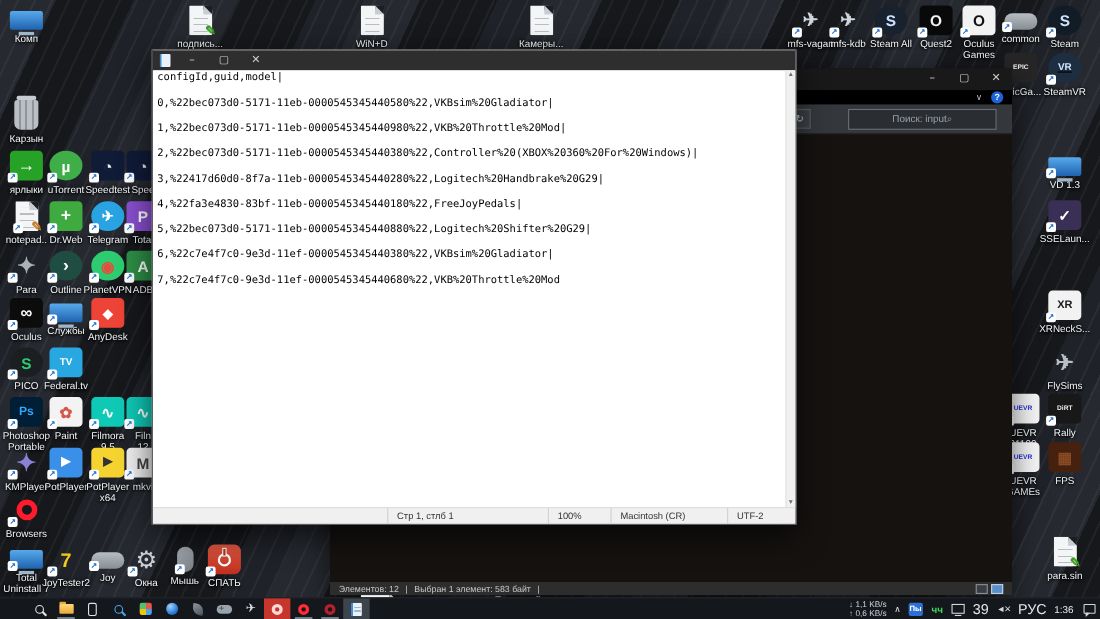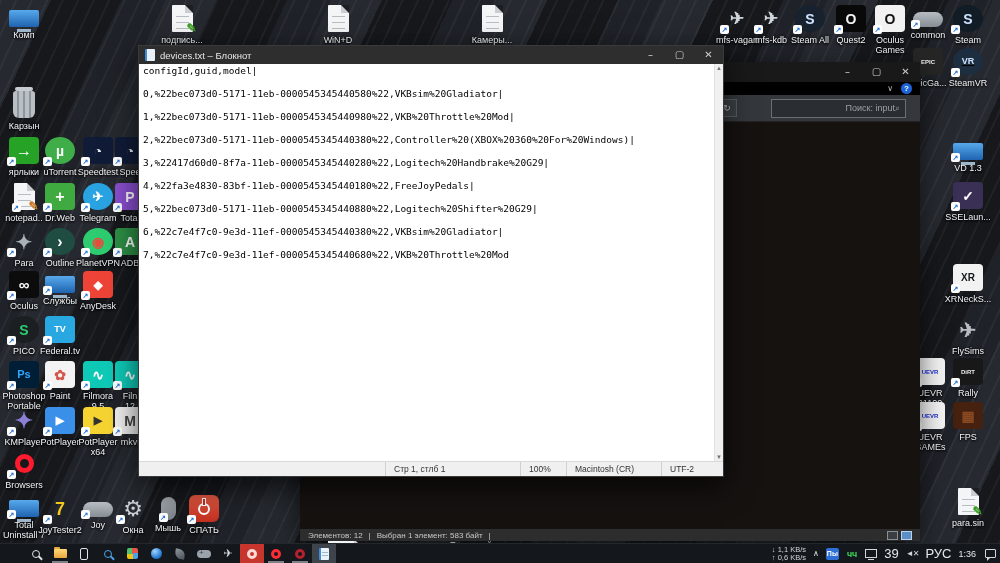--- a/index.html
+++ b/index.html
@@ -50,21 +50,21 @@
   
   .explorer { position:absolute; left:300px; top:62px; width:620px; height:479px; z-index:10;
     box-shadow:0 8px 24px rgba(0,0,0,.6); background:#161310; }
   .ex-title { height:20px; background:#191919; display:flex; justify-content:flex-end; align-items:center; }
   .ex-ribbon { height:13px; background:#000; display:flex; justify-content:flex-end; align-items:center; gap:8px; padding-right:8px; }
   .ex-ribbon .chev { color:#bbb; font-size:8px; }
   .ex-help { width:11px; height:11px; border-radius:50%; background:#1c62d8; color:#fff; font-size:8px; line-height:11px; text-align:center; font-weight:bold; }
   .ex-toolbar { height:27px; background:#34383c; display:flex; align-items:center; justify-content:flex-end; gap:4px; padding-right:14px; border-bottom:1px solid #222; }
   .ex-tool-btn { width:20px; height:18px; border:1px solid #5a5f64; color:#c8cdd2; font-size:9px; line-height:16px; text-align:center; background:#3c4044; }
   .ex-search { width:135px; height:19px; border:1px solid #6b6f73; background:#2a2e32; color:#9aa0a6;
-    font-size:9px; display:flex; align-items:center; justify-content:flex-end; padding:0 5px; }
+    font-size:9px; display:flex; align-items:center; justify-content:center; padding:0 5px; }
   .ex-content { position:absolute; top:61px; bottom:12px; left:0; right:0; background:#151210; }
   .ex-details { position:absolute; left:28px; top:416px; display:flex; gap:14px; }
   .ex-file-icon { width:36px; height:46px; background:#f2f3f4; position:relative; border-radius:1px;
     background-image:repeating-linear-gradient(#f2f3f4 0 6px, #b6bac0 6px 7px); background-size:24px 30px; background-repeat:no-repeat; background-position:6px 10px; }
   .ex-file-icon::before { content:""; position:absolute; top:0; right:0; border:5px solid; border-color:#151210 #151210 #c6cacf #c6cacf; }
   .ex-meta { font-size:8.5px; color:#b7bcc1; line-height:12px; }
   .ex-meta table { border-collapse:collapse; }
   .ex-meta td { padding:0 0 1px 0; vertical-align:top; }
   .ex-meta .lbl { text-align:right; padding-right:6px; color:#a9aeb3; }
   .ex-status { position:absolute; bottom:0; left:0; right:0; height:12px; background:#2d2d2d; color:#c7c7c7;
@@ -82,21 +82,21 @@
   .np-menu { height:14px; background:#f2f2f2; display:flex; align-items:center; gap:13px; padding-left:6px;
     font-size:9px; color:#1a1a1a; flex:0 0 auto; border-bottom:1px solid #e0e0e0; }
   .np-body { position:relative; flex:1; background:#fff; overflow:hidden; }
   .np-text { position:absolute; left:4px; top:1px; font-family:"DejaVu Sans Mono", monospace;
     font-size:9.5px; line-height:11.5px; color:#000; white-space:pre; }
   .np-vsb { position:absolute; top:0; right:0; bottom:0; width:9px; background:#f0f0f0; border-left:1px solid #e2e2e2;
     display:flex; flex-direction:column; justify-content:space-between; align-items:center; }
   .np-vsb .arr { font-size:6px; color:#707070; line-height:8px; }
   .np-status { height:15px; background:#f0f0f0; border-top:1px solid #d9d9d9; display:flex; align-items:center;
     font-size:8.5px; color:#333; flex:0 0 auto; }
-  .np-status .cell { border-left:1px solid #d0d0d0; height:100%; display:flex; align-items:center; padding:0 8px; }
+  .np-status .cell { border-left:1px solid #d0d0d0; height:100%; display:flex; align-items:center; padding:0 8px;margin-left:11px; }
   .np-status .sp { flex:1; }
 
   
   .taskbar { position:absolute; left:0; bottom:0; width:1000px; height:20px; background:#14171b; z-index:50;
     display:flex; align-items:stretch; border-top:1px solid #23272c; }
   .tb-left { display:flex; align-items:stretch; }
   .tb-btn { width:24px; display:flex; align-items:center; justify-content:center; position:relative; }
   .tb-btn.running::after { content:""; position:absolute; bottom:0; left:4px; right:4px; height:2px; background:#7a828a; }
   .tb-btn.focused { background:#3e444b; }
   .tb-btn.active-red { background:#c7362c; }
@@ -582,21 +582,20 @@
     <div class="views">
       <span class="ex-view"></span>
       <span class="ex-view on"></span>
     </div>
   </div>
 </div>
 
 <div class="notepad">
   <div class="np-title">
     <span class="np-ico"></span>
-    <span class="np-title-text">devices.txt – Блокнот</span>
     <div class="win-btns">
       <div class="win-btn">–</div>
       <div class="win-btn">▢</div>
       <div class="win-btn">✕</div>
     </div>
   </div>
   <div class="np-body">
     <pre class="np-text">configId,guid,model|
 
 0,%22bec073d0-5171-11eb-0000545345440580%22,VKBsim%20Gladiator|

